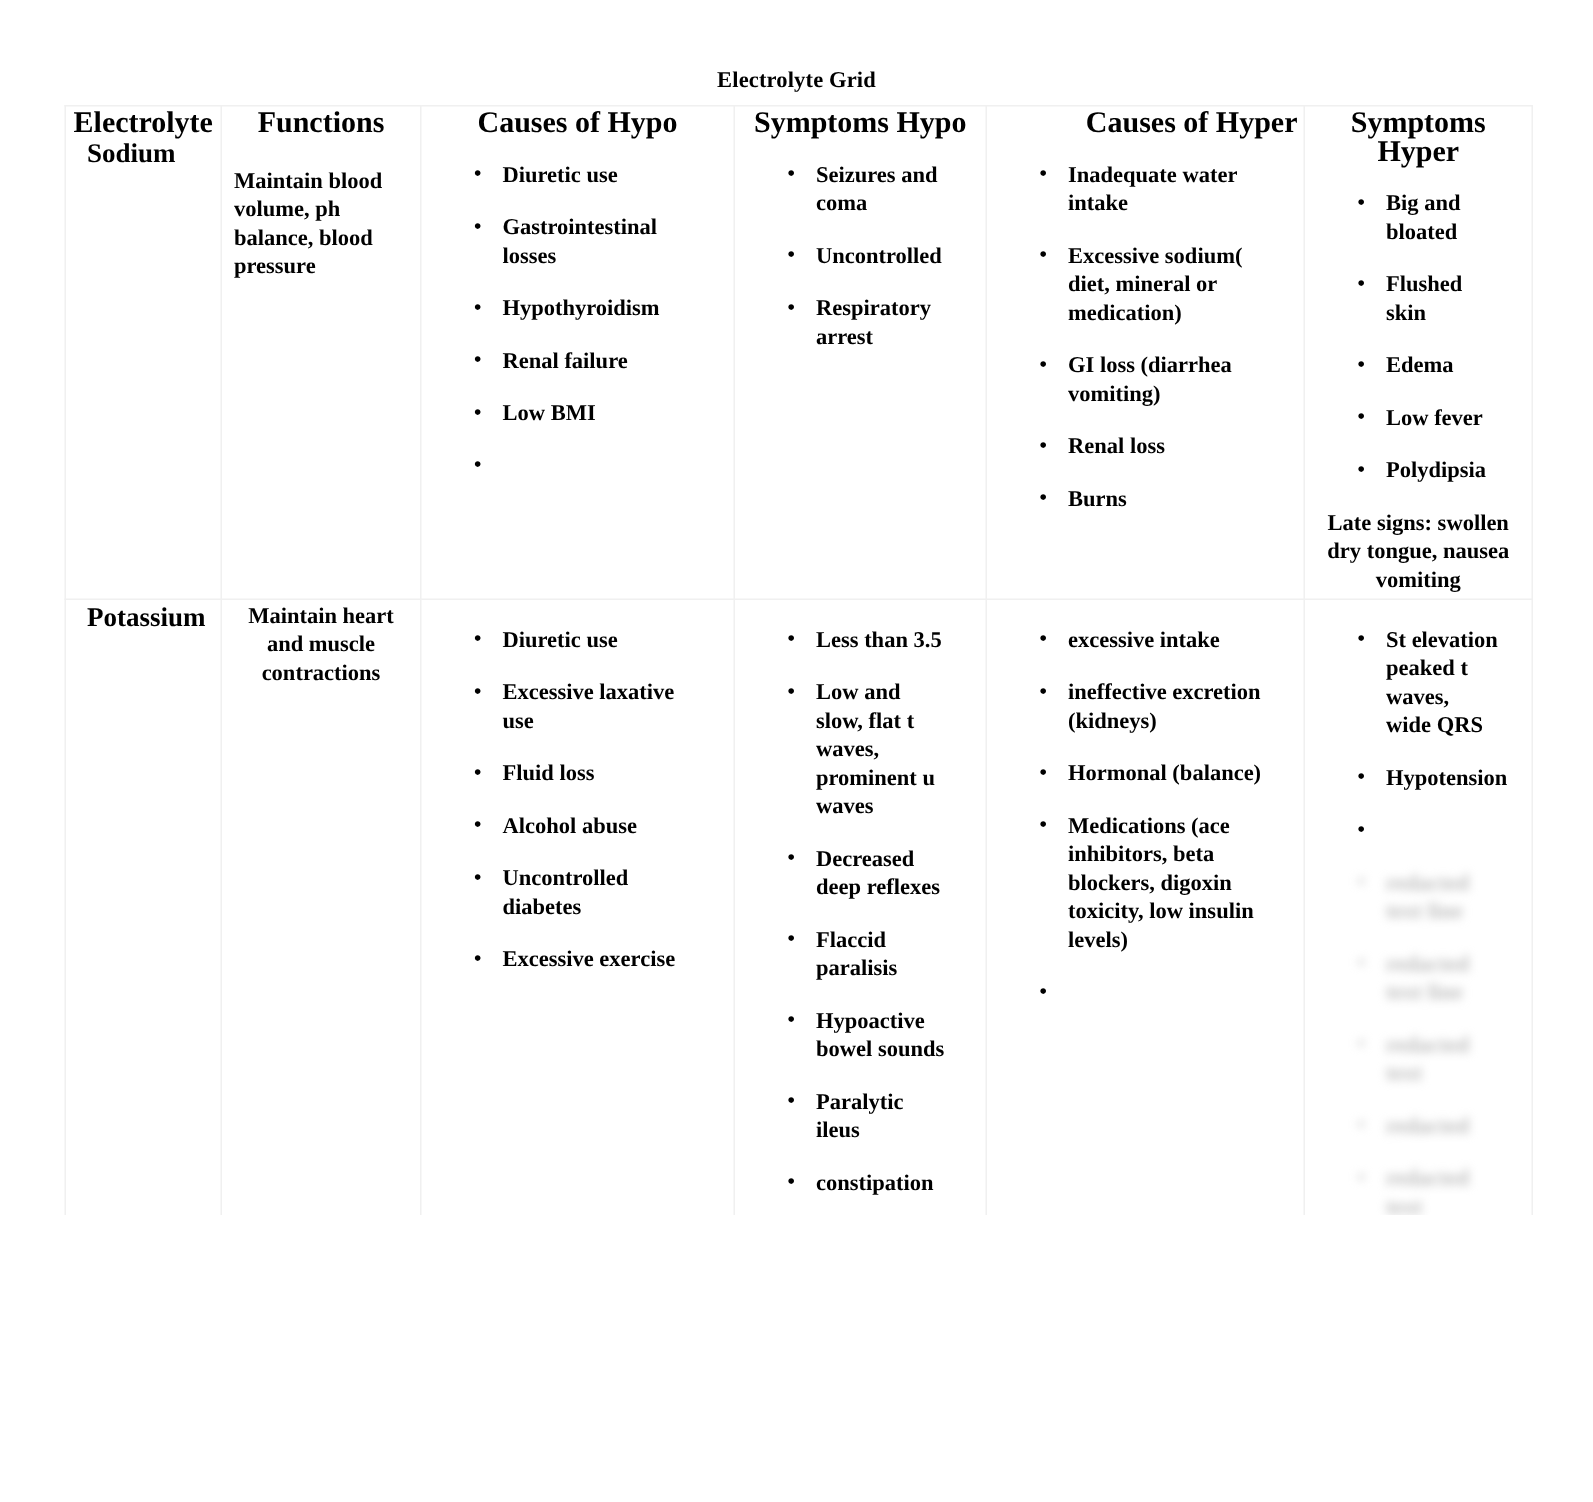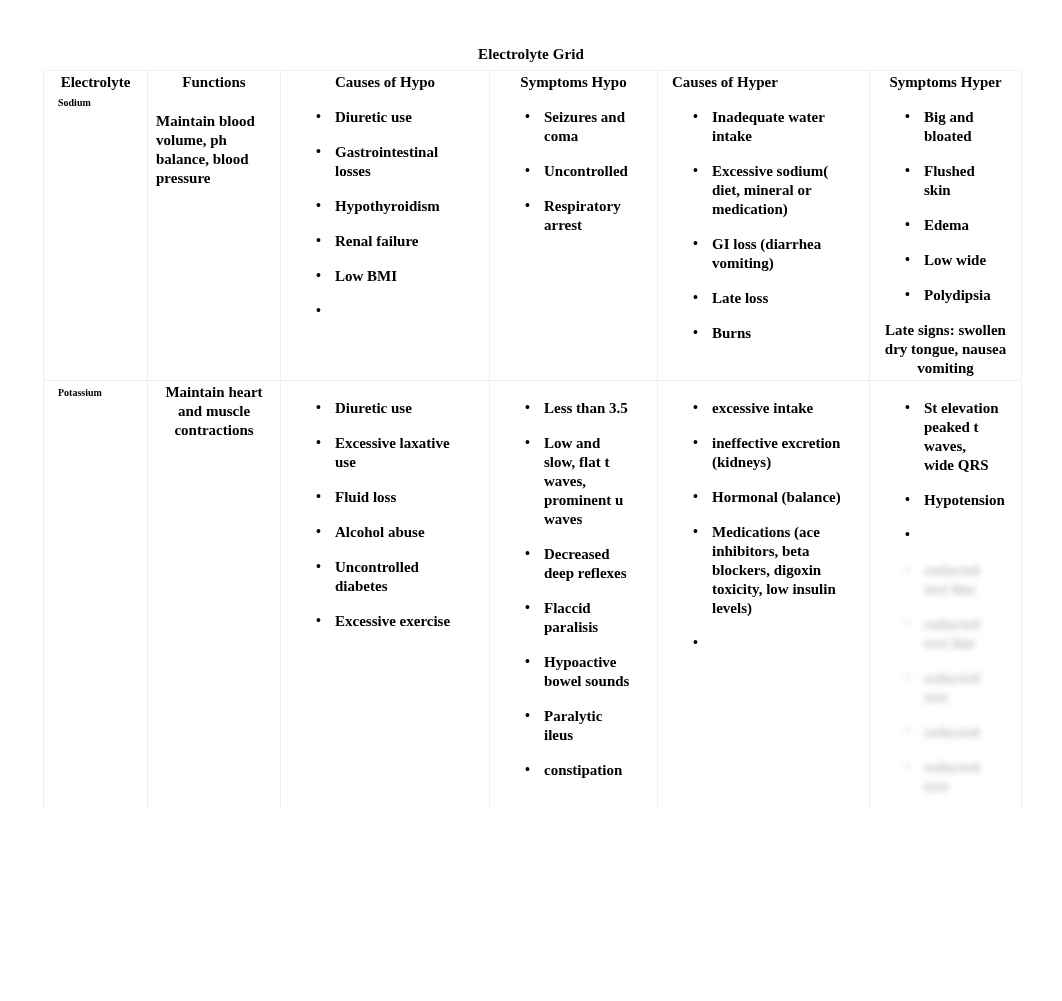--- a/index.html
+++ b/index.html
@@ -53,32 +53,32 @@
   col.c2 { width: 209px; }
   col.c3 { width: 168px; }
   col.c4 { width: 212px; }
   col.c5 { width: 152px; }
 
   .cellpad { padding: 2px 4px 2px 4px; }
 
   .colhead {
     display: block;
     text-align: center;
-    font-size: 15px;
+    font-size: 20px;
     font-weight: bold;
     line-height: 19px;
     margin-bottom: 1px;
     font-family: Liberation Serif, serif;
   }
-  .colhead.left { text-align: left; padding-left: 10px; }
+  .colhead.left { text-align: right; padding-left: 10px; }
   .colhead.ctr-shift { text-align: center; }
 
   .rowlabel {
     display: block;
-    font-size: 10px;
+    font-size: 18px;
     font-weight: bold;
     line-height: 19px;
     padding-left: 10px;
   }
 
   .para-center {
     font-size: 15px;
     font-weight: bold;
     line-height: 19px;
     text-align: center;
@@ -198,34 +198,34 @@
           </div>
         </td>
 
         <td>
           <div class="cellpad">
             <span class="colhead left">Causes of Hyper</span>
             <ul class="bullets">
               <li>Inadequate water intake</li>
               <li>Excessive sodium( diet, mineral or medication)</li>
               <li>GI loss (diarrhea vomiting)</li>
-              <li>Late loss</li>
+              <li>Renal loss</li>
               <li>Burns</li>
             </ul>
           </div>
         </td>
 
         <td>
           <div class="cellpad">
             <span class="colhead">Symptoms Hyper</span>
             <ul class="bullets">
               <li>Big and bloated</li>
               <li>Flushed skin</li>
               <li>Edema</li>
-              <li>Low wide</li>
+              <li>Low fever</li>
               <li>Polydipsia</li>
             </ul>
             <p class="para-center">Late signs: swollen dry tongue, nausea vomiting</p>
           </div>
         </td>
       </tr>
 
       <tr class="row-potassium">
 
         <td>

